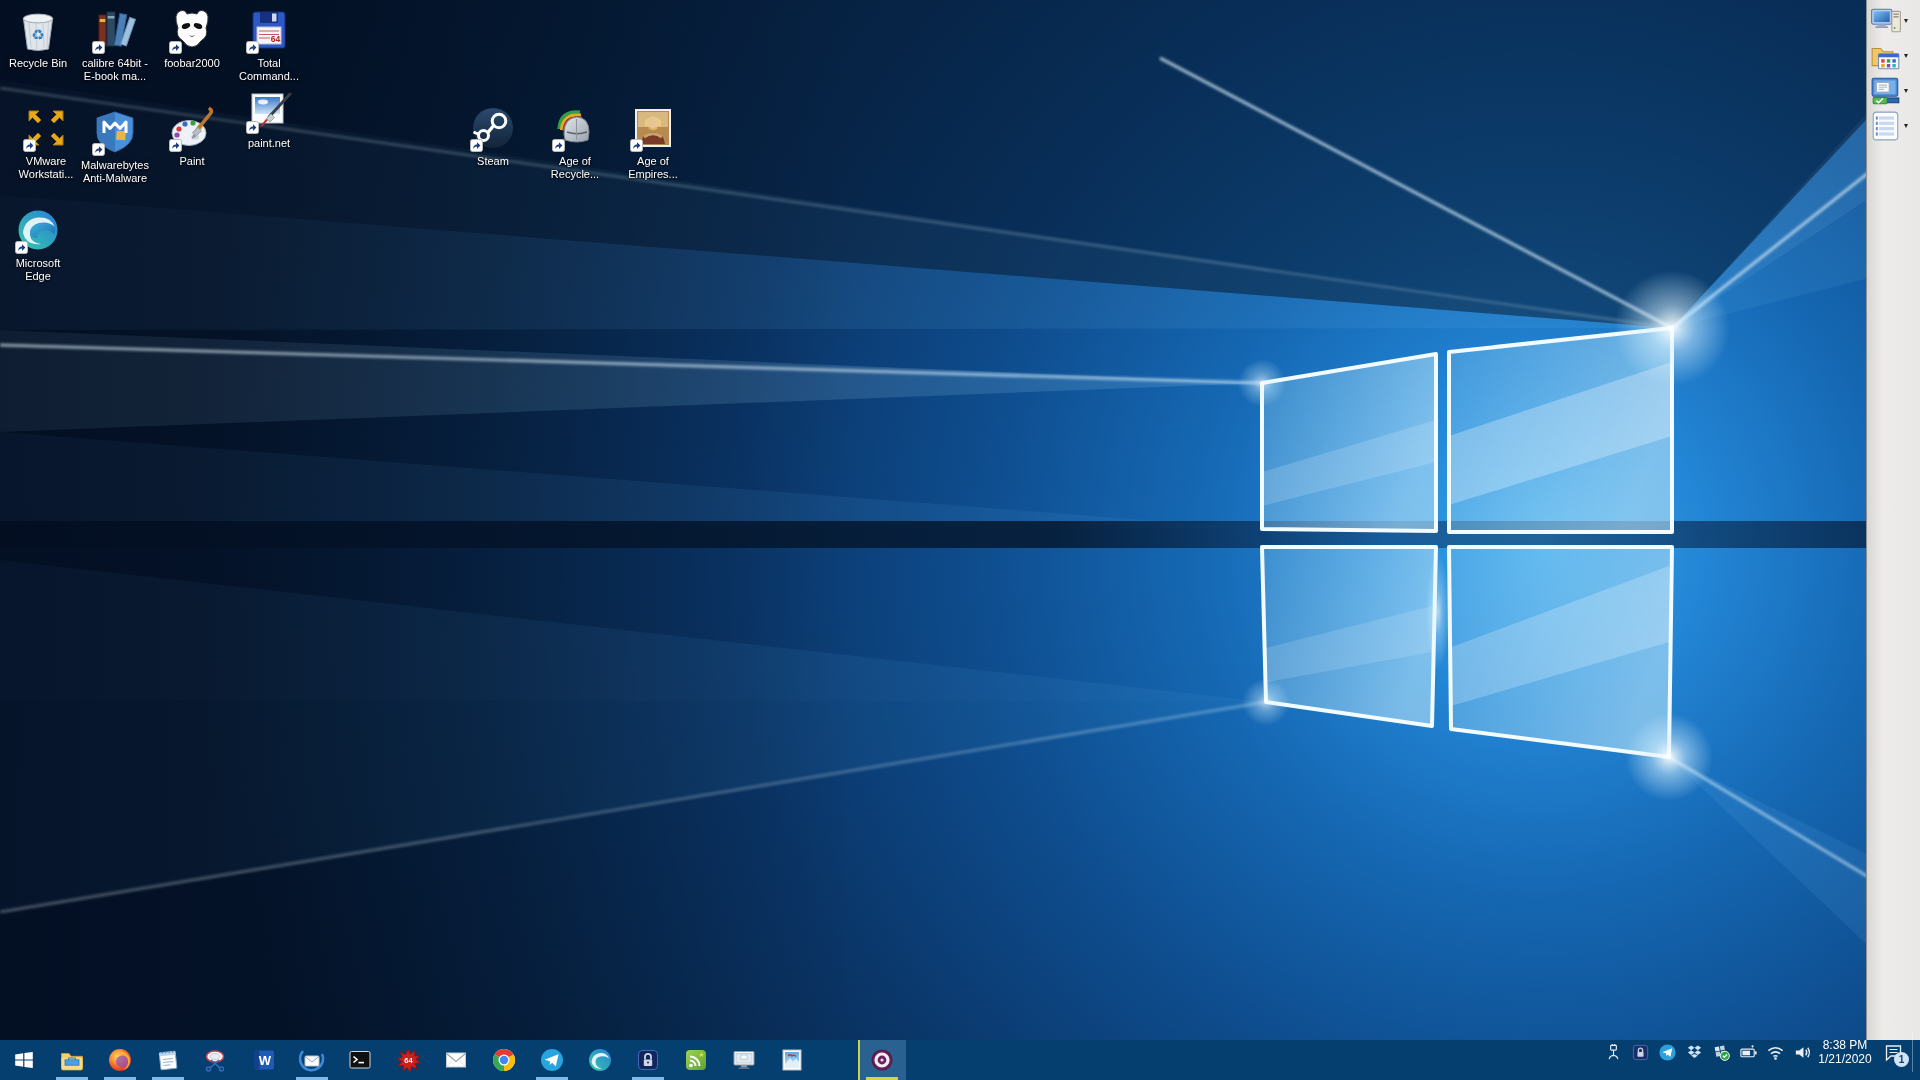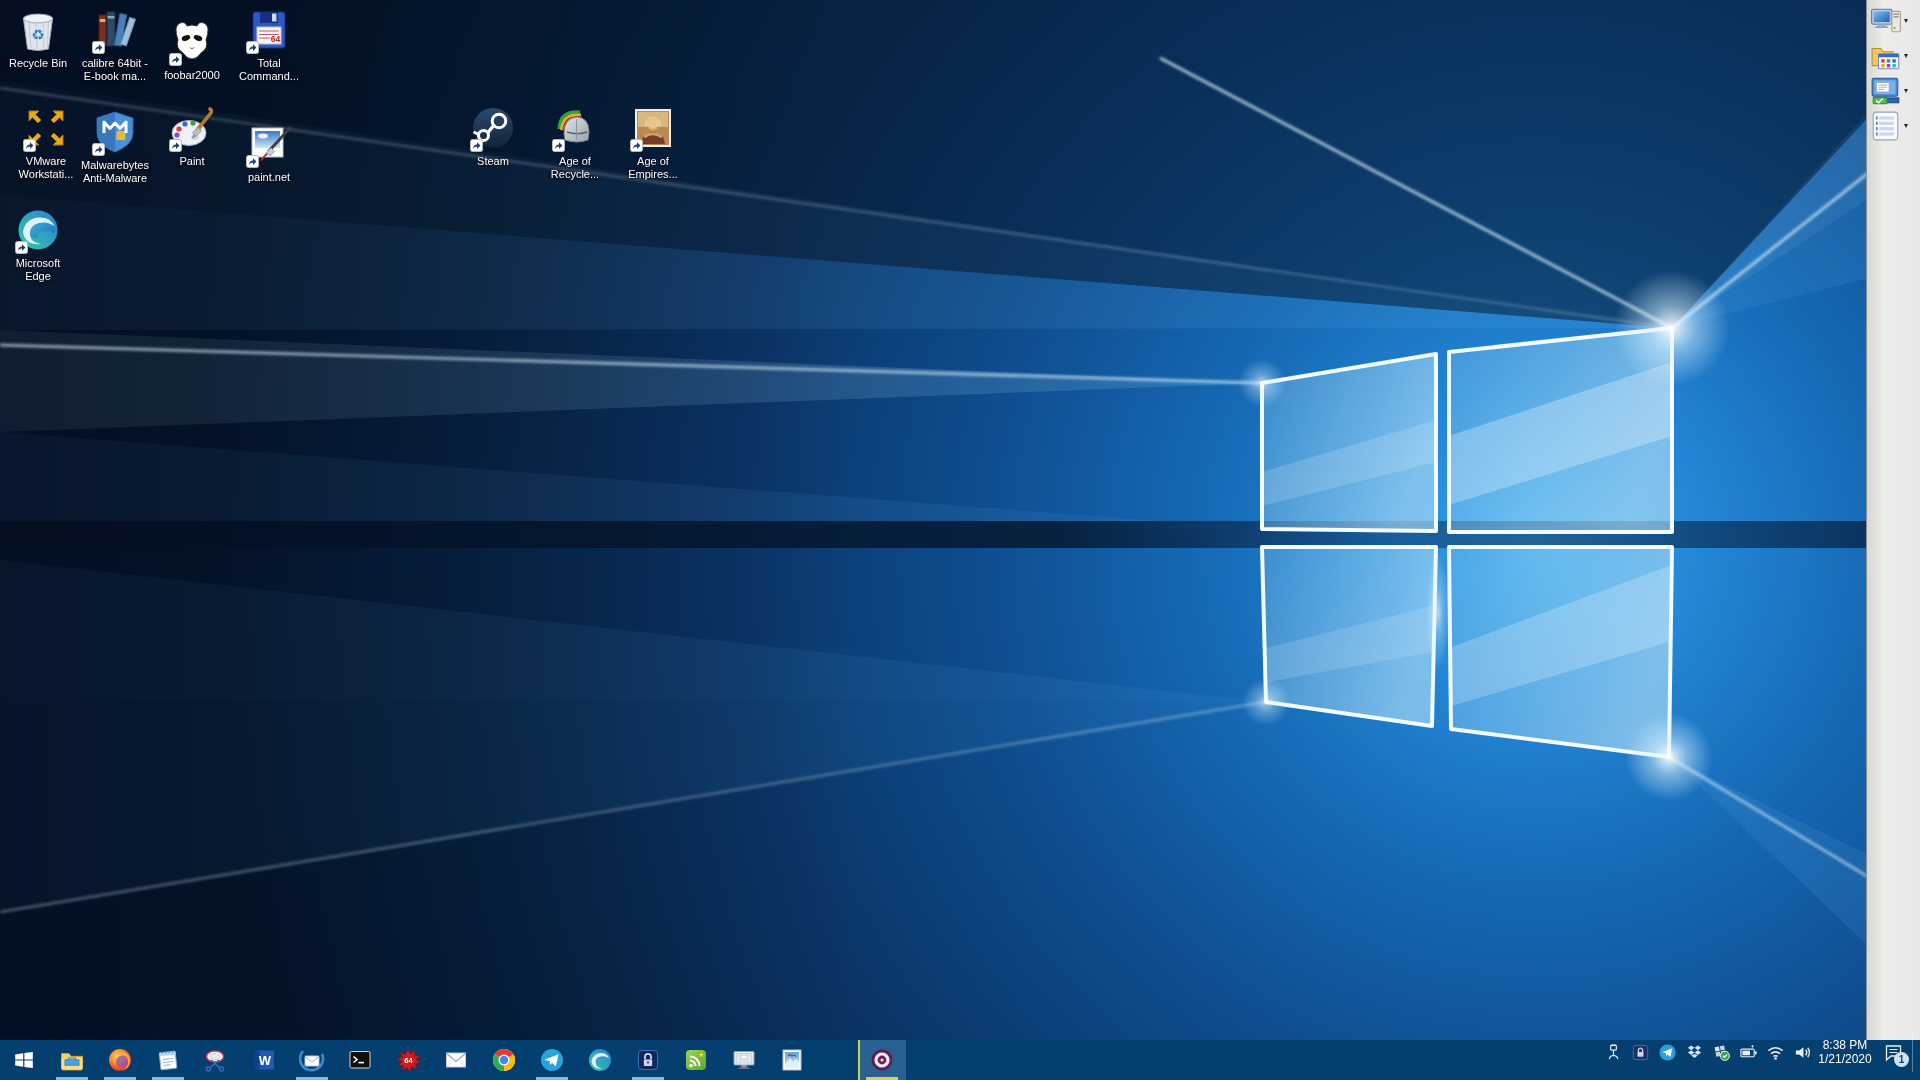--- a/index.html
+++ b/index.html
@@ -166,21 +166,21 @@
             <path d="M3.2 9.8 Q3.2 5.6 7 5.4 L7 3.2 L10.4 6.6 L7 10 L7 7.6 Q4.6 7.6 3.2 9.8 Z" fill="#1c3c7c"></path>
           </svg>
         </span>
     </div>
     <div class="dicon-label">
       <span>calibre 64bit -</span>
         <span>E-book ma...</span>
     </div>
   </div>
 
-  <div class="dicon" style="left:154px;top:18px">
+  <div class="dicon" style="left:154px;top:6px">
     <div class="dicon-img">
       <svg viewBox="0 0 48 48">
         <path d="M10 22 Q5 8 12 5 Q17 3 19 8 Q24 6 29 8 Q31 3 36 5 Q43 8 38 22 Q41 30 33 35 Q29 41 24 41 Q19 41 15 35 Q7 30 10 22 Z" fill="#fdfdfd" stroke="#333"></path>
         <ellipse cx="18" cy="20" rx="4.4" ry="2.6" transform="rotate(-22 18 20)" fill="#111"></ellipse>
         <ellipse cx="30" cy="20" rx="4.4" ry="2.6" transform="rotate(22 30 20)" fill="#111"></ellipse>
         <path d="M21 29 Q24 32.5 27 29 Q24 30.8 21 29 Z" fill="#111"></path>
       </svg>
       <span class="sc">
           <svg viewBox="0 0 13 13">
             <rect x=".5" y=".5" width="12" height="12" rx="2" fill="#fff" stroke="#b8b8b8"></rect>
@@ -281,21 +281,21 @@
             <path d="M3.2 9.8 Q3.2 5.6 7 5.4 L7 3.2 L10.4 6.6 L7 10 L7 7.6 Q4.6 7.6 3.2 9.8 Z" fill="#1c3c7c"></path>
           </svg>
         </span>
     </div>
     <div class="dicon-label">
       <span>Paint</span>
         <span></span>
     </div>
   </div>
 
-  <div class="dicon" style="left:231px;top:120px">
+  <div class="dicon" style="left:231px;top:86px">
     <div class="dicon-img">
       <svg viewBox="0 0 48 48">
         <defs>
             <linearGradient id="pn-sky" x1="0" y1="0" x2="0" y2="1">
           <stop offset="0" stop-color="#3a78c8"></stop>
               <stop offset="1" stop-color="#cfe4f6"></stop>
             </linearGradient>
           </defs>
         <rect x="7" y="8" width="31" height="29" fill="#fcfdfe" stroke="#b8c0c8"></rect>
         <rect x="10" y="11" width="25" height="17" fill="url(#pn-sky)"></rect>

